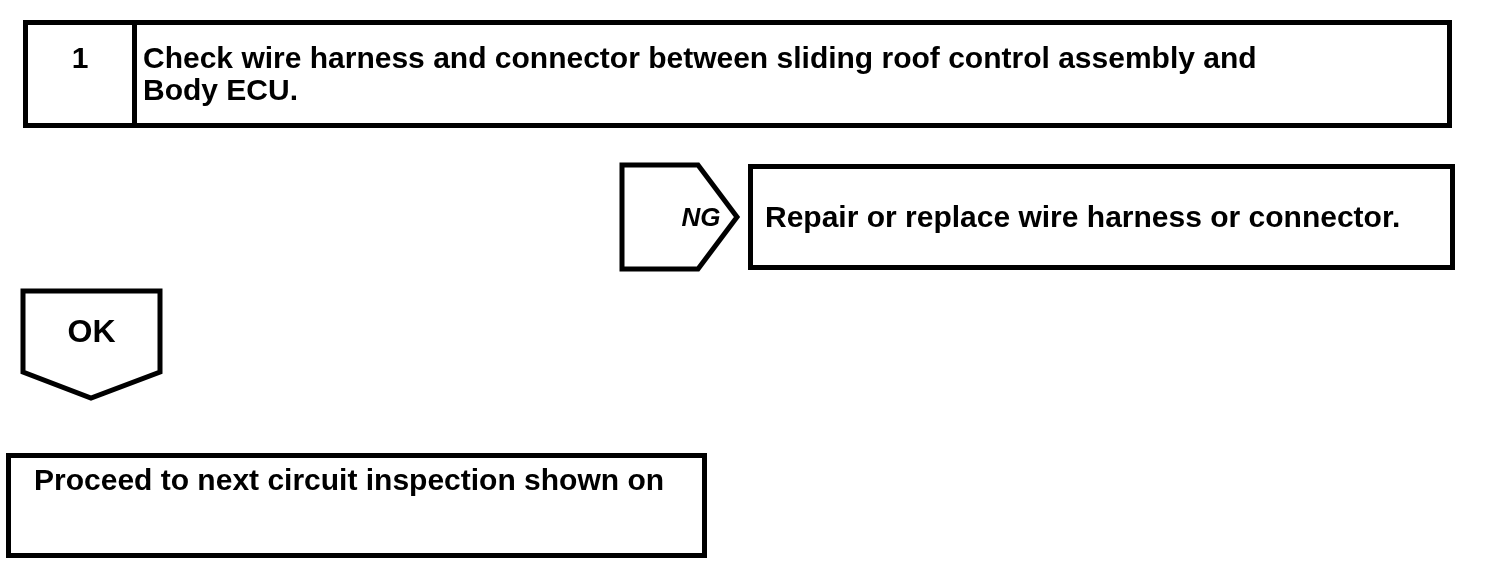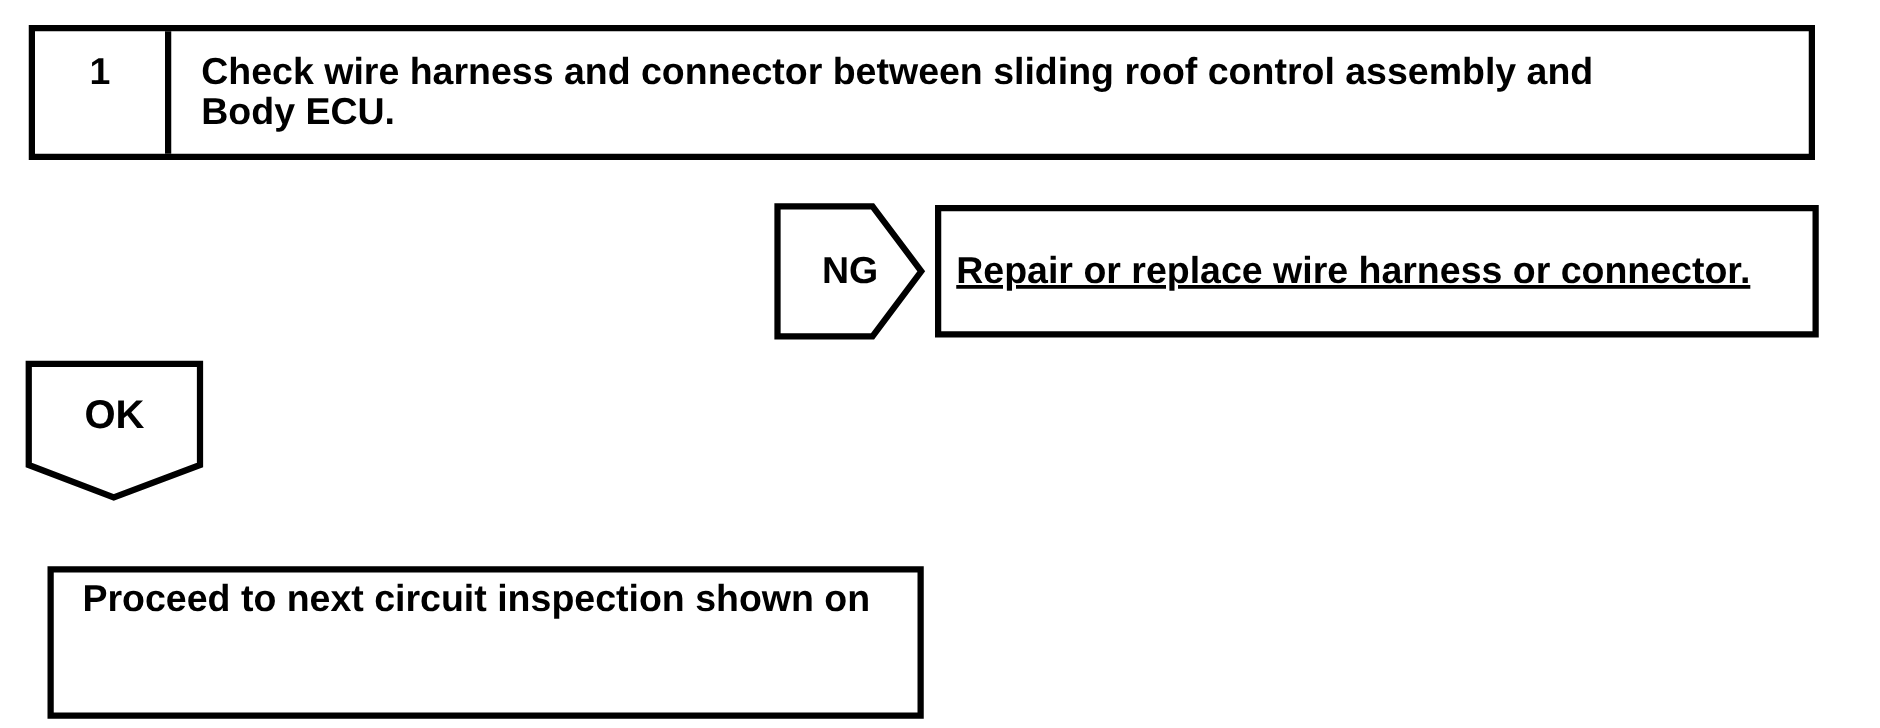--- a/index.html
+++ b/index.html
@@ -33,58 +33,58 @@
     flex: 0 0 109px;
     border-right: 5px solid #000000;
     box-sizing: border-box;
     text-align: center;
     padding-top: 17px;
     font-size: 30px;
     line-height: 32px;
   }
   .step-instruction {
     flex: 1 1 auto;
-    padding: 17px 18px 0 24px;
+    padding: 17px 18px 0 6px;
     font-size: 30px;
     line-height: 32px;
   }
   .line { white-space: nowrap; }
 
   
   .ng-pentagon-svg {
     left: 619px;
     top: 162px;
     width: 122px;
     height: 111px;
   }
   .ng-label {
-    left: 638px;
+    left: 659px;
     top: 165px;
     width: 84px;
     height: 104px;
     display: flex;
     align-items: center;
     justify-content: center;
-    font-size: 30px;
+    font-size: 26px;
+    font-style: italic;
   }
 
   
   .ng-action-box {
     left: 748px;
     top: 164px;
     width: 707px;
     height: 106px;
     border: 5px solid #000000;
     box-sizing: border-box;
     display: flex;
     align-items: center;
     padding-left: 12px;
     font-size: 30px;
     background: #ffffff;
-    text-decoration: underline;
   }
 
   
   .ok-pentagon-svg {
     left: 20px;
     top: 288px;
     width: 145px;
     height: 114px;
   }
   .ok-label {
@@ -93,24 +93,24 @@
     width: 137px;
     height: 81px;
     display: flex;
     align-items: center;
     justify-content: center;
     font-size: 32px;
   }
 
   
   .ok-result-box {
-    left: 38px;
+    left: 6px;
     top: 453px;
     width: 701px;
-    height: 122px;
+    height: 105px;
     border: 5px solid #000000;
     box-sizing: border-box;
     padding: 6px 18px 0 23px;
     font-size: 30px;
     line-height: 32px;
     background: #ffffff;
   }
 
   svg polygon {
     fill: #ffffff;

